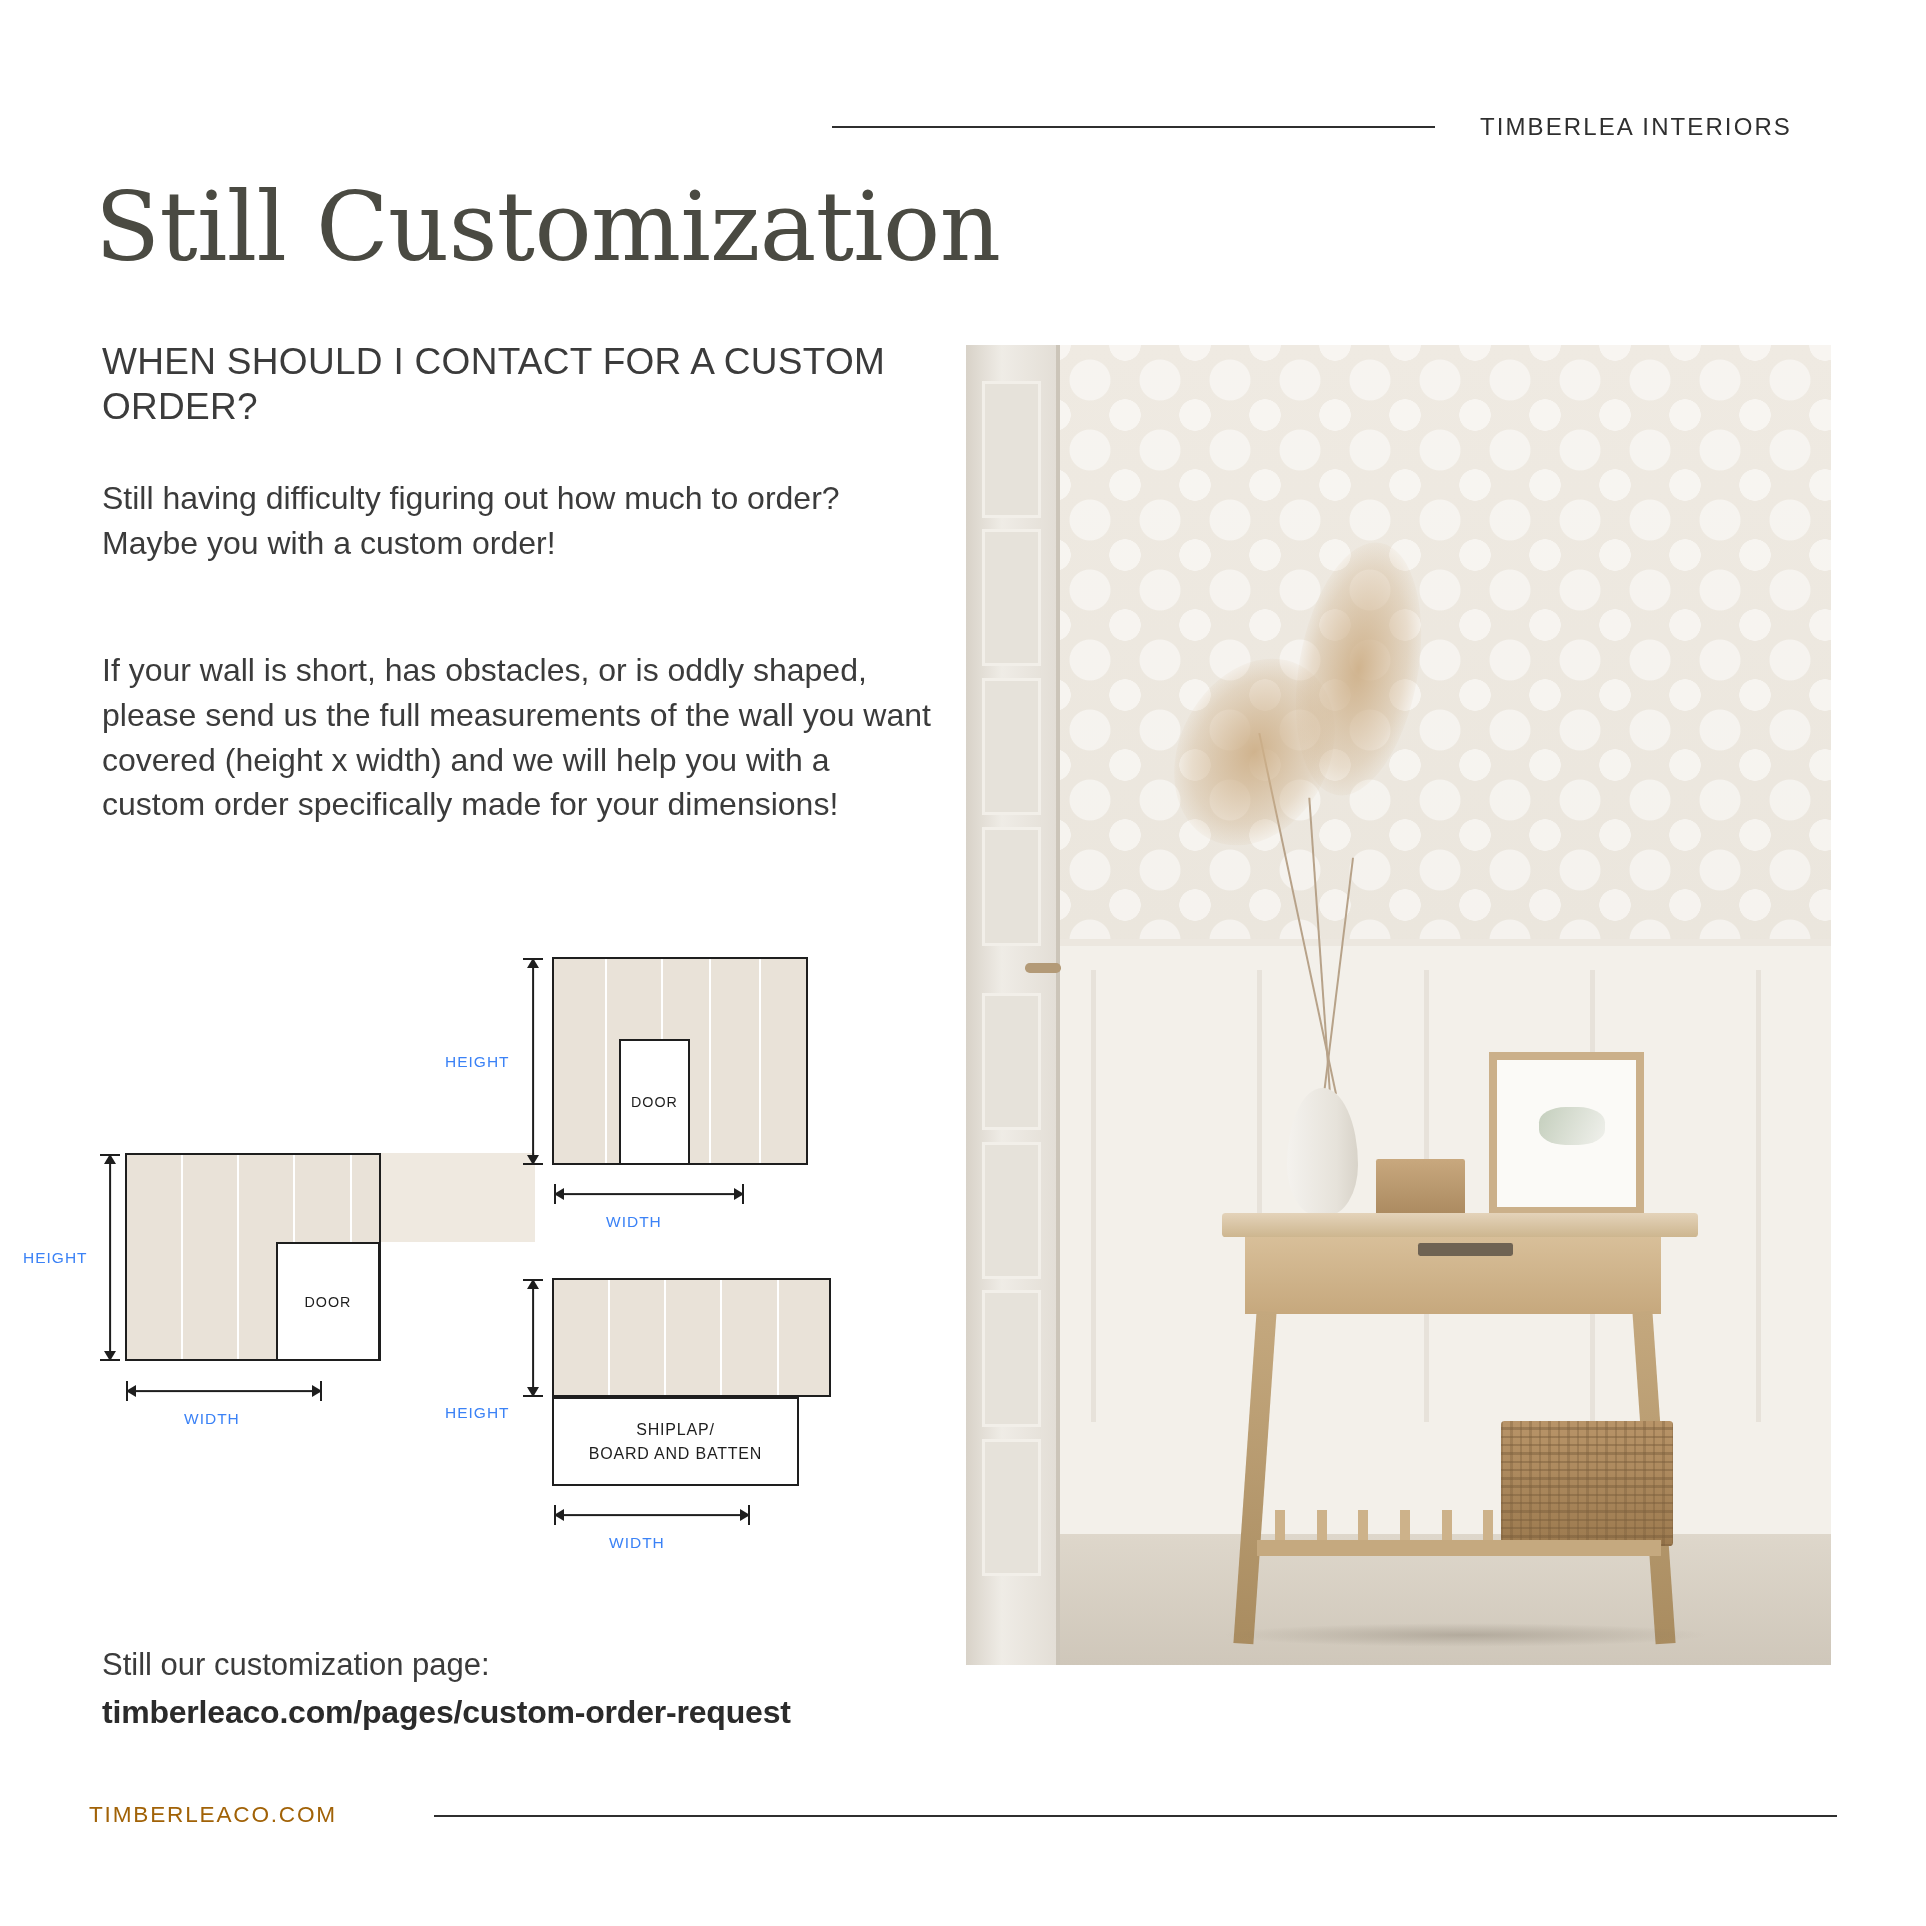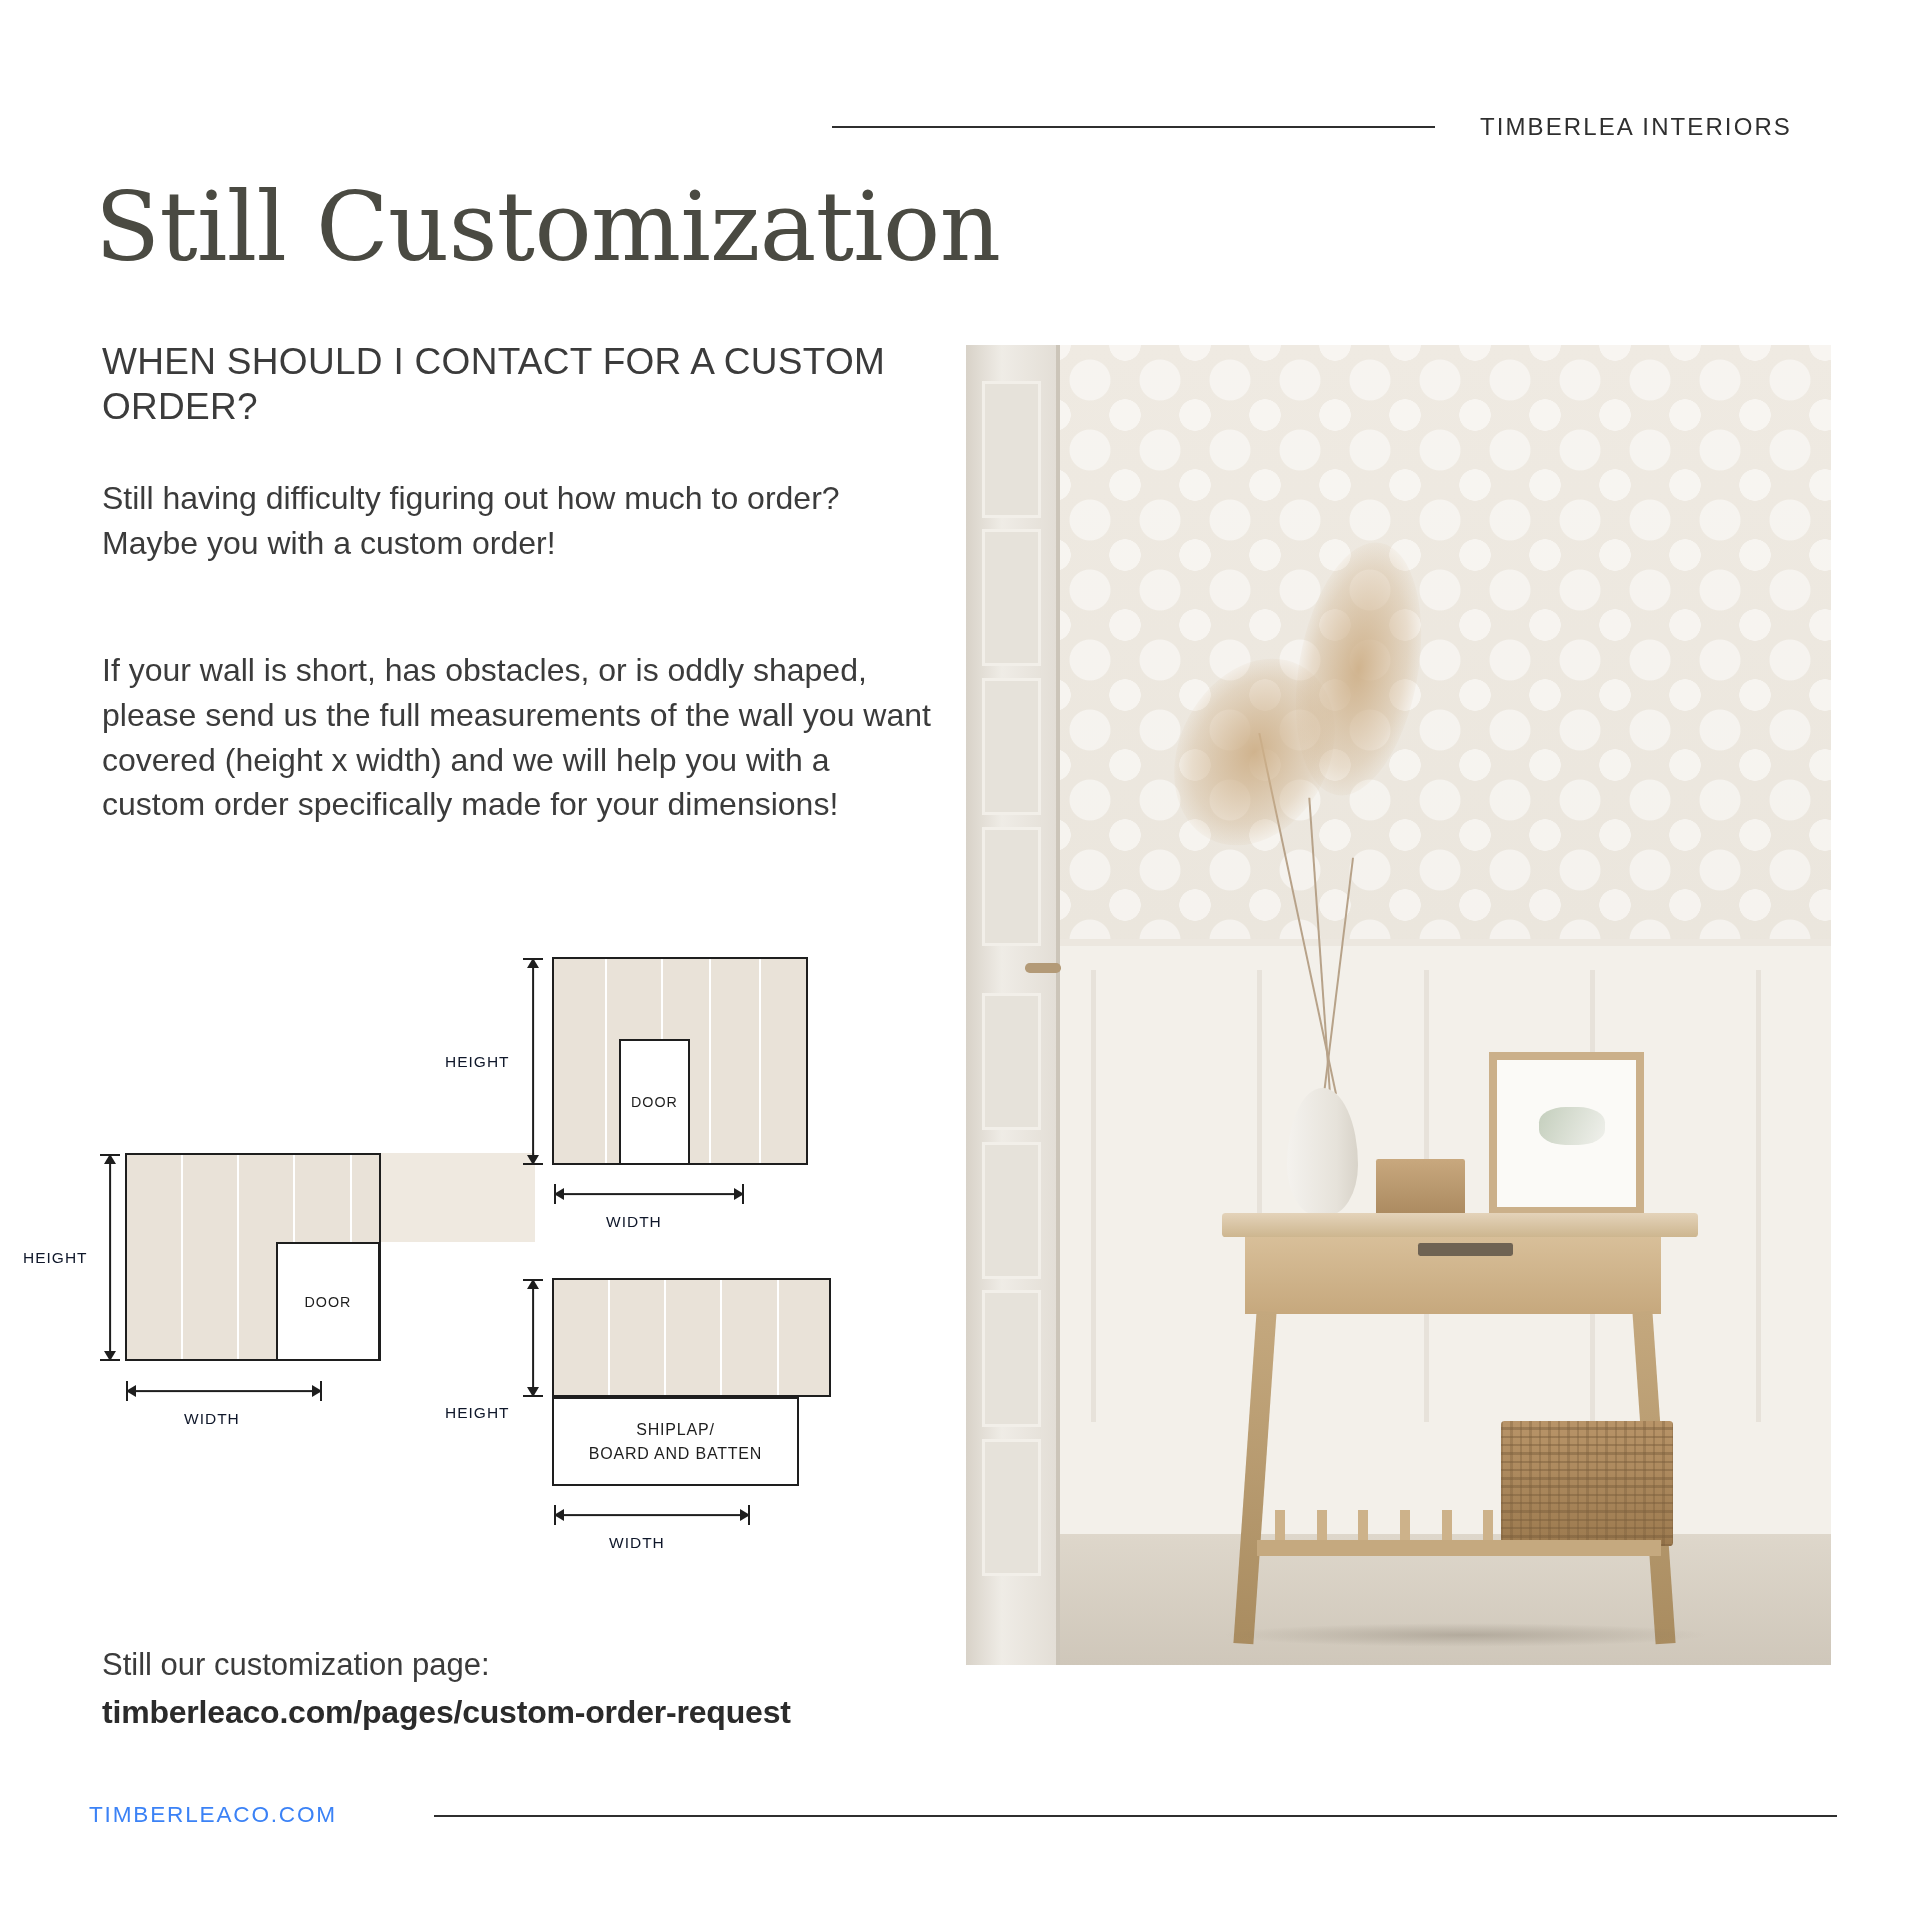--- a/index.html
+++ b/index.html
@@ -85,21 +85,21 @@
     left: 71px;
     width: 862px;
     height: 654px;
   }
   .diagram { position: absolute; }
 
   .dim-label {
     position: absolute;
     font-size: 15.5px;
     letter-spacing: 1px;
-    color: #0f172a;
+    color: #3b82f6;
     white-space: nowrap;
   }
 
   .wallbox {
     position: absolute;
     background: #e9e2d8;
     border: 2.4px solid #1e1e1e;
     box-sizing: border-box;
   }
   .wallbox.noborder { border: none; }
@@ -221,21 +221,21 @@
     left: 0;
     width: 1926px;
     height: 36px;
   }
   .footer-brand {
     position: absolute;
     left: 89px;
     top: 1.2px;
     font-size: 22.6px;
     letter-spacing: 1.8px;
-    color: #3b82f6;
+    color: #a16207;
     white-space: nowrap;
   }
   .footer-rule {
     position: absolute;
     left: 434px;
     top: 14.3px;
     width: 1403px;
     height: 1.8px;
     background: #2f2f2f;
   }

